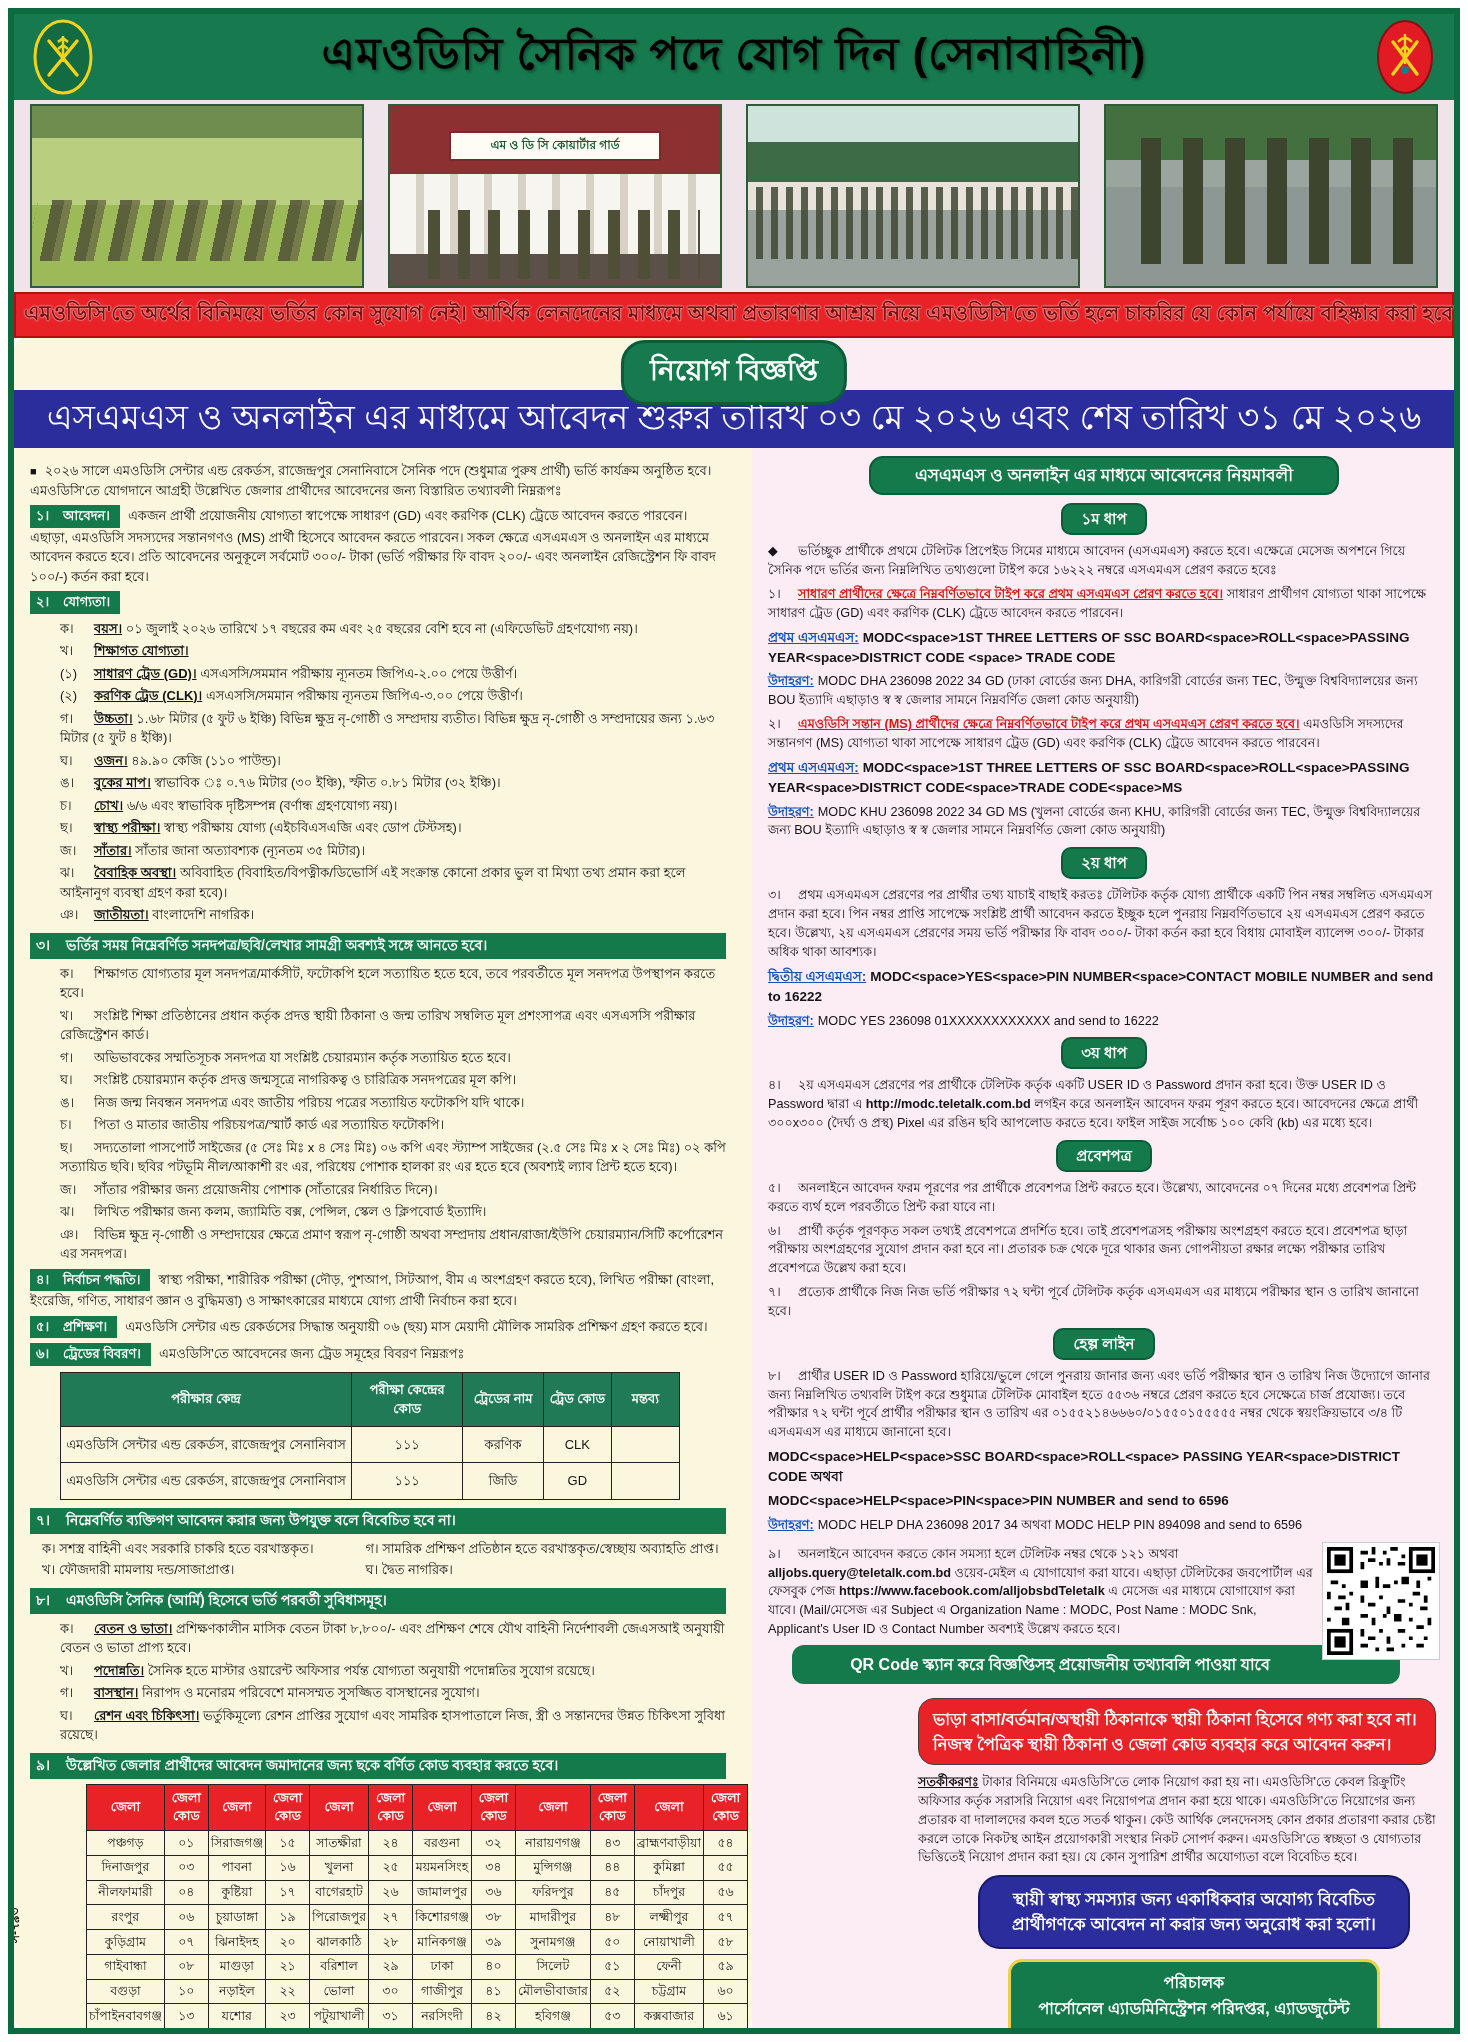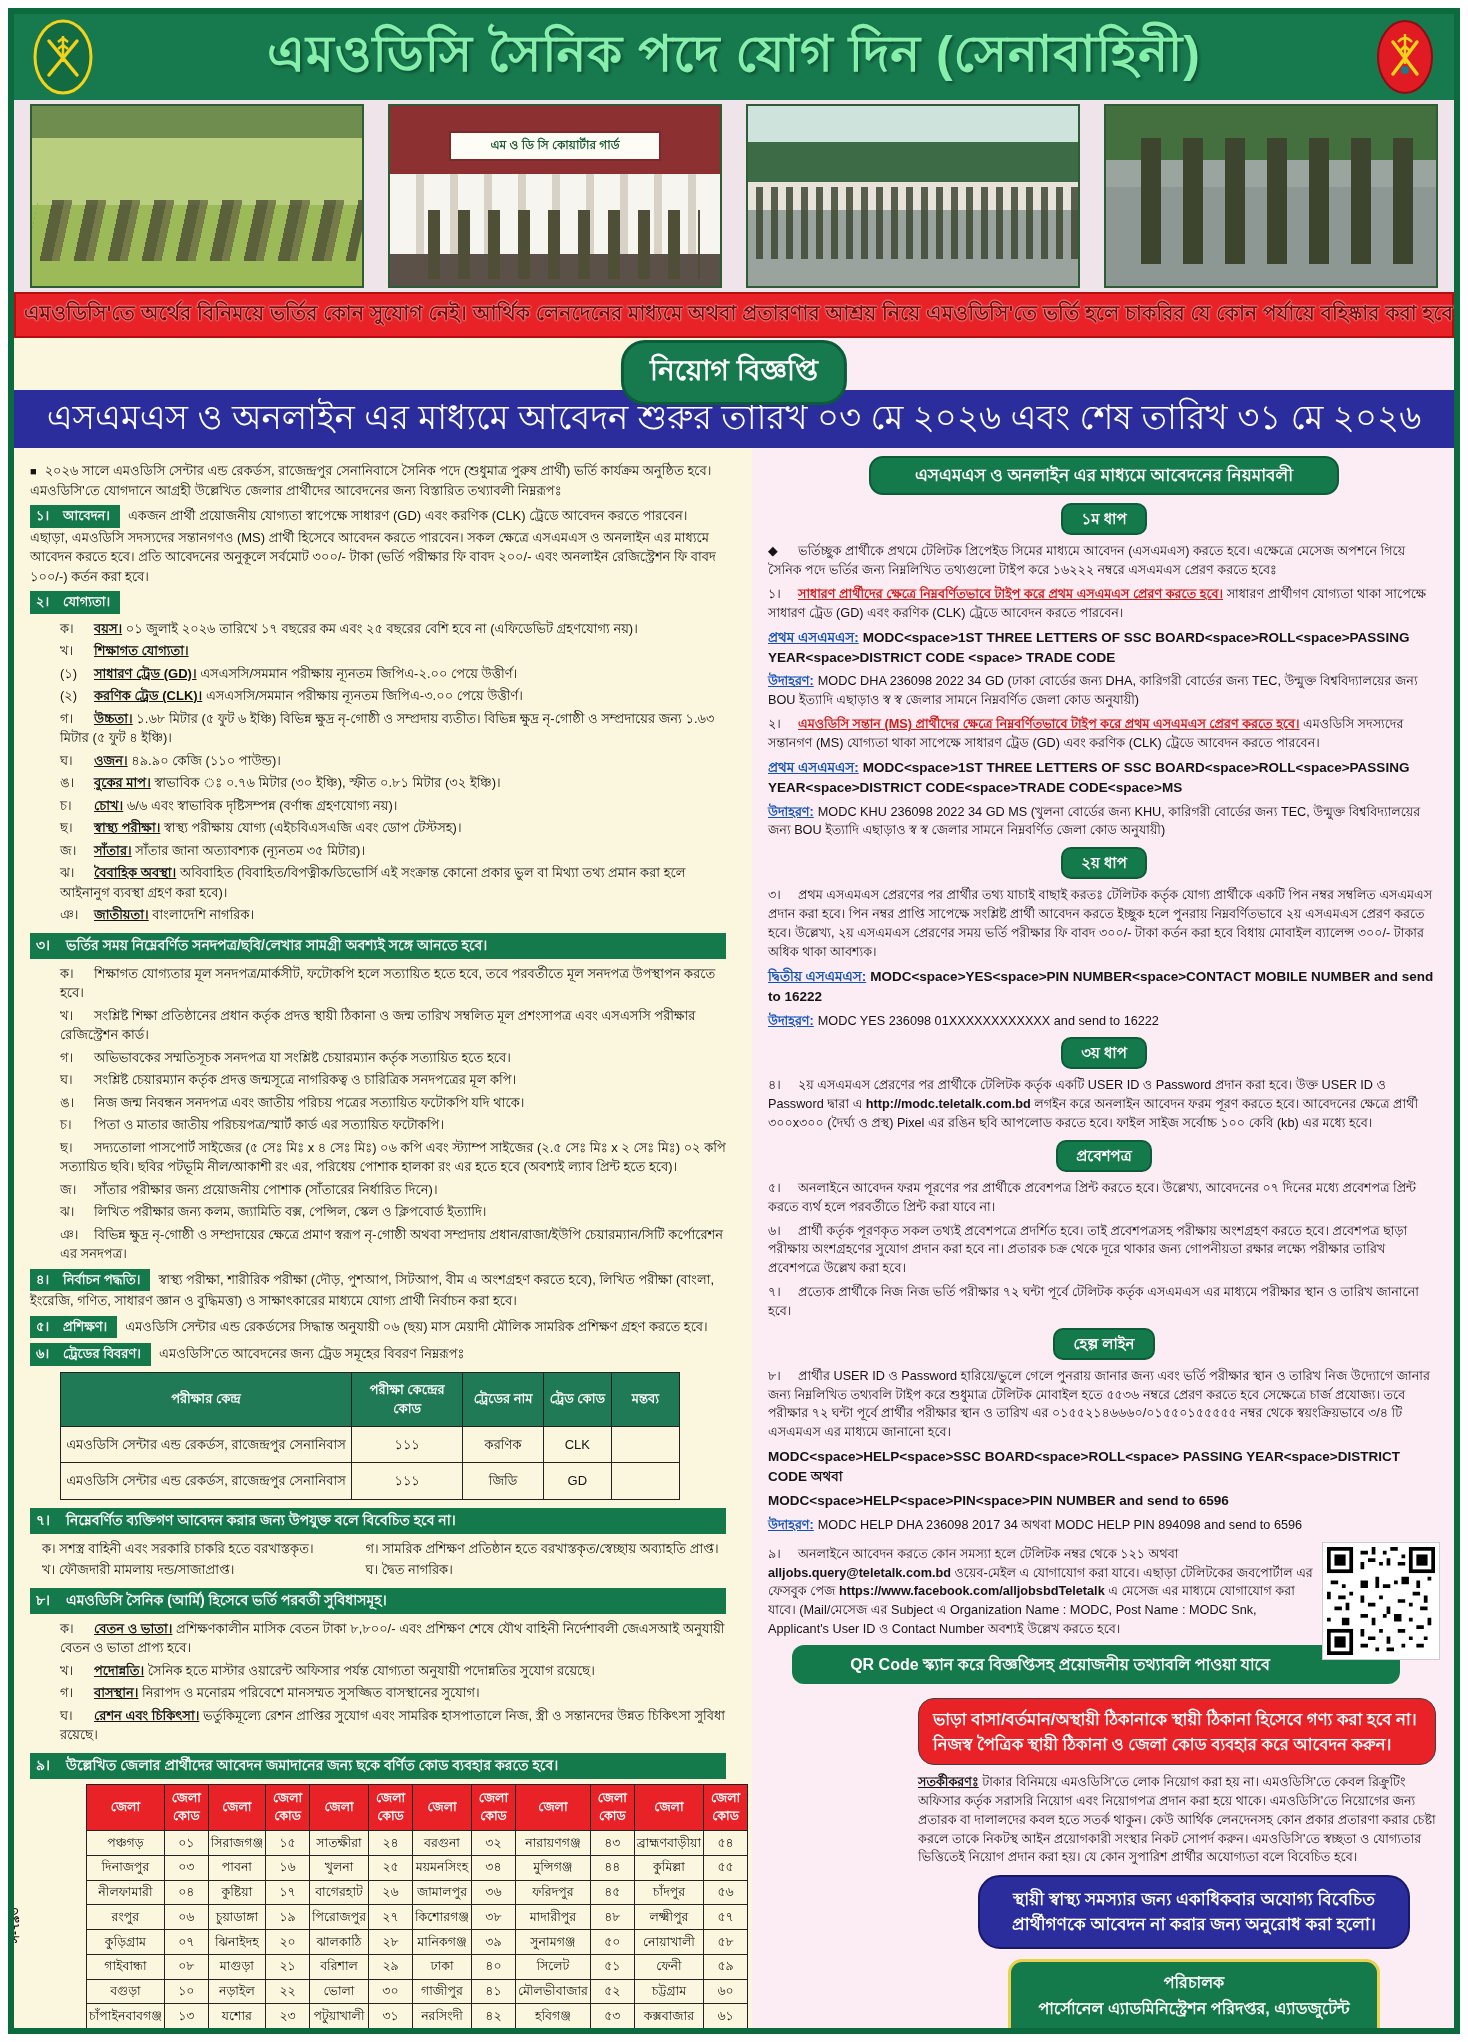--- a/index.html
+++ b/index.html
@@ -6,21 +6,21 @@
     --green:#157a4b; --green-d:#0c6b3e; --red:#e92227; --blue:#2b2d9c;
     --cream:#fbf7df; --pink:#fcecf3; --ink:#141414;
   }
   *{box-sizing:border-box;margin:0;padding:0;}
   html,body{width:1468px;}
   body{font-family:"Liberation Sans","DejaVu Sans",sans-serif;color:var(--ink);background:#fff;}
   .frame{width:1452px;height:2026px;margin:8px;border:6px solid var(--green-d);overflow:hidden;background:#fff;}
 
   
   .hdr{height:86px;background:#17794e;display:flex;align-items:center;justify-content:space-between;padding:0 18px;}
-  .hdr h1{color:#86efac;font-size:50px;font-weight:bold;letter-spacing:1px;text-shadow:2px 2px 3px rgba(0,0,0,.35);white-space:nowrap;}
+  .hdr h1{color:#000000;font-size:44px;font-weight:bold;letter-spacing:1px;text-shadow:2px 2px 3px rgba(0,0,0,.35);white-space:nowrap;}
   .emb{width:62px;height:78px;flex:0 0 auto;}
 
   
   .photos{height:192px;background:#efe4ea;display:flex;gap:24px;padding:4px 16px;}
   .ph{flex:1;border:2px solid #2e5c37;position:relative;overflow:hidden;}
   .ph1{background:linear-gradient(180deg,#6f8d4e 0 18%,#b9cf7f 18% 55%,#9cbb58 55% 100%);}
   .ph1 .men{position:absolute;left:0;right:0;top:52%;height:34%;background:repeating-linear-gradient(90deg,transparent 0 14px,#4a4a33 14px 26px,#6b6b45 26px 34px);opacity:.8;transform:skewX(-12deg);}
   .ph2{background:linear-gradient(180deg,#8d3032 0 38%,#f3f1ec 38% 82%,#5b5148 82% 100%);}
   .ph2 .arch{position:absolute;left:0;right:0;top:38%;height:44%;background:repeating-linear-gradient(90deg,#f7f5f0 0 26px,#d8d2c6 26px 34px);}
   .ph2 .sign{position:absolute;top:14%;left:18%;right:18%;background:#fdfdf6;border:2px solid #7a2a2c;color:#1c5c33;font-weight:bold;font-size:12px;text-align:center;padding:3px 2px;}
@@ -29,21 +29,21 @@
   .ph3 .men{position:absolute;left:0;right:0;top:45%;height:40%;background:repeating-linear-gradient(90deg,transparent 0 8px,#3f4733 8px 15px);opacity:.85;}
   .ph4{background:linear-gradient(180deg,#44703f 0 30%,#9aa5a0 30% 45%,#8d9894 45% 100%);}
   .ph4 .men{position:absolute;left:4%;right:4%;top:18%;height:70%;background:repeating-linear-gradient(90deg,transparent 0 22px,#3e452f 22px 42px);}
 
   
   .warn{height:46px;background:var(--red);border:2px solid #b30f12;display:flex;align-items:center;justify-content:flex-start;padding:0 8px;}
   .warn span{color:#7c0d0d;font-weight:bold;font-size:20.5px;white-space:nowrap;text-shadow:0 0 2px #ffd9d9,0 0 1px #fff;}
 
   
   .main{position:relative;height:1690px;display:flex;}
-  .colL{width:738px;background:var(--cream);padding:118px 26px 8px 16px;overflow:visible;position:relative;}
+  .colL{width:738px;background:var(--cream);padding:118px 26px 8px 16px;overflow:visible;position:relative;border-radius:11px;}
   .colR{flex:1;background:var(--pink);padding:118px 14px 8px 16px;overflow:hidden;}
   .pillNotice{position:absolute;top:2px;left:50%;transform:translateX(-50%);background:#17794e;color:#fff;font-size:28px;font-weight:bold;padding:6px 26px;border-radius:24px;border:3px solid #0c5c3a;z-index:5;}
   .dateBanner{position:absolute;top:52px;left:0;right:0;height:58px;background:var(--blue);color:#fff;display:flex;align-items:center;justify-content:center;font-size:34px;font-weight:normal;z-index:4;white-space:nowrap;}
 
   
   .colL{font-size:13px;line-height:1.5;}
   p.blk{margin:5px 0;}
   .sq{font-size:11px;margin-right:8px;}
   .glabel{display:inline-block;background:var(--green);color:#fff;font-weight:bold;padding:1px 10px 2px 6px;margin-right:8px;}
   .glabel .n{margin-right:14px;}

